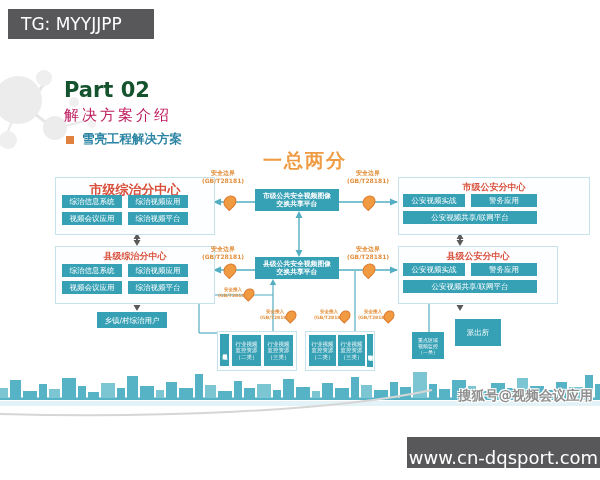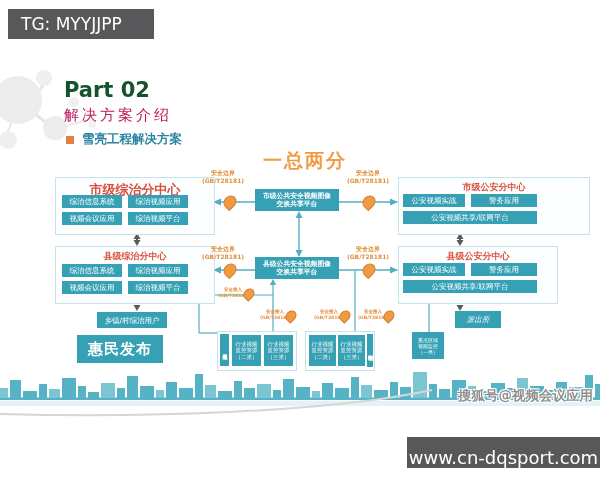--- a/index.html
+++ b/index.html
@@ -137,23 +137,22 @@
     <span style="display:block">安全边界</span>
     <span style="display:block">(GB/T28181)</span>
   </div>
 
   <div class="flame" style="left:224px;top:195px;width:10px;height:12px;"></div>
   <div class="flame" style="left:363px;top:195px;width:10px;height:12px;"></div>
   <div class="flame" style="left:224px;top:263px;width:10px;height:12px;"></div>
   <div class="flame" style="left:363px;top:263px;width:10px;height:12px;"></div>
 
   <div class="teal" style="left:97px;top:312px;width:70px;height:16px;font-size:7.5px;">乡镇/村综治用户</div>
-  <div class="teal" style="left:77px;top:335px;width:86px;height:28px;font-size:15px;font-weight:bold;letter-spacing:1px;">惠民发布</div>
-
-  <div class="teal" style="left:455px;top:311px;width:46px;height:17px;font-size:7.5px;font-style:italic;">派出所</div>
+
+  <div class="teal" style="left:455px;top:319px;width:46px;height:27px;font-size:7.5px;">派出所</div>
   <div class="teal" style="left:412px;top:332px;width:32px;height:27px;font-size:5px;">
     <span>重点区域</span>
     <span>视频监控</span>
     <span>（一类）</span>
   </div>
 
   <div class="cont" style="left:217px;top:331px;width:78px;height:38px;">
     <div class="vstrip" style="left:2px;top:2px;width:9px;height:32px;">县级视频专网</div>
     <div class="teal" style="left:14px;top:3px;width:29px;height:31px;font-size:5.5px;">
       <span>行业视频</span>

